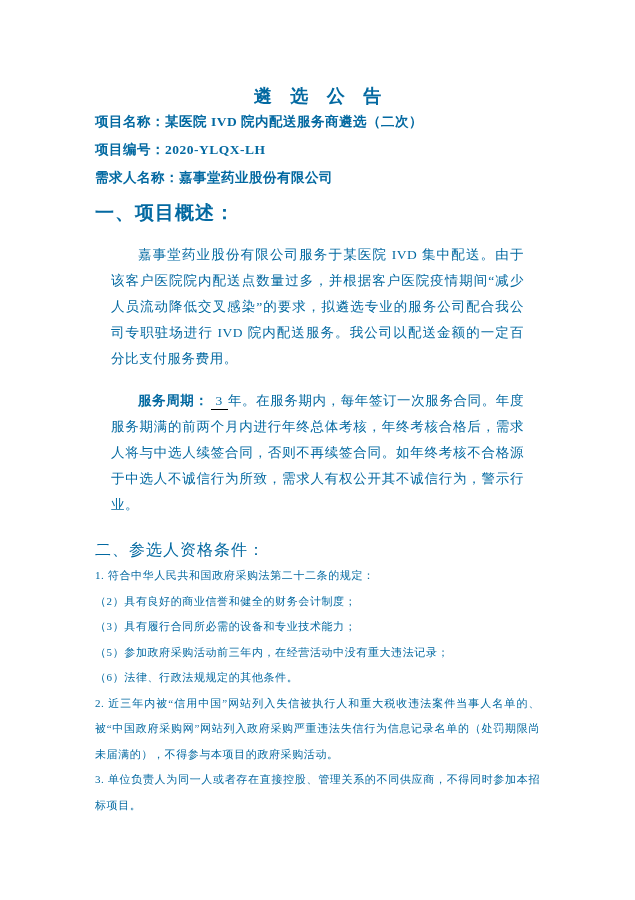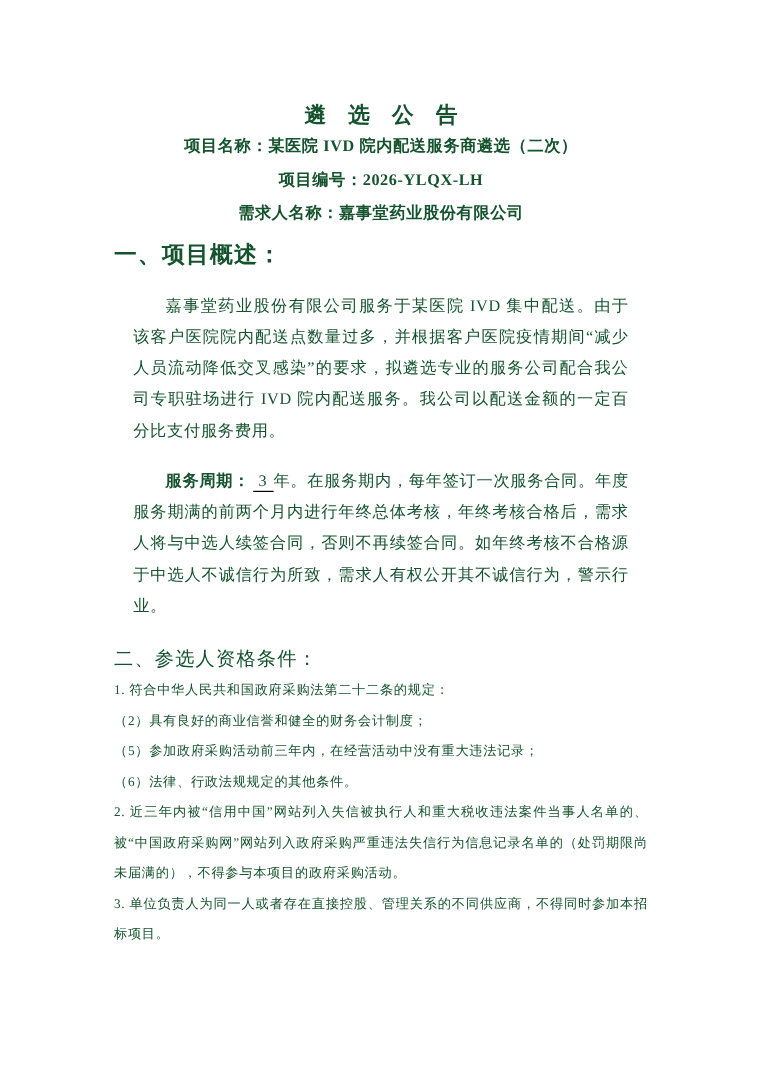--- a/index.html
+++ b/index.html
@@ -6,41 +6,40 @@
     margin: 0;
     padding: 0;
     background: #ffffff;
   }
   .page {
     position: relative;
     width: 635px;
     height: 900px;
     background: #ffffff;
     font-family: "Liberation Serif", "DejaVu Serif", serif;
-    color: #14532d;
+    color: #0369a1;
     overflow: hidden;
   }
   .content {
     position: absolute;
     left: 95px;
     top: 84px;
     width: 445px;
   }
   .doc-title {
     font-size: 18px;
     font-weight: bold;
     text-align: center;
     line-height: 24px;
     letter-spacing: 7px;
     text-indent: 7px; 
     margin: 0 0 0 0;
   }
   .meta-block {
     margin: 0;
-    text-align: center;
   }
   .meta-line {
     font-size: 13.5px;
     font-weight: bold;
     line-height: 28px;
     white-space: nowrap;
     letter-spacing: 0.5px;
   }
   .section1-heading {
     font-size: 19px;
@@ -89,38 +88,39 @@
 <div class="page">
   <div class="content">
 
     <h1 class="doc-title">遴 选 公 告</h1>
 
     <div class="meta-block">
       <div class="meta-line">
         <span>项目名称：</span><span>某医院 IVD 院内配送服务商遴选（二次）</span>
       </div>
       <div class="meta-line">
-        <span>项目编号：</span><span>2026-YLQX-LH</span>
+        <span>项目编号：</span><span>2020-YLQX-LH</span>
       </div>
       <div class="meta-line">
         <span>需求人名称：</span><span>嘉事堂药业股份有限公司</span>
       </div>
     </div>
 
     <h2 class="section1-heading">一、项目概述：</h2>
 
     <p class="body-para">嘉事堂药业股份有限公司服务于某医院 IVD 集中配送。由于该客户医院院内配送点数量过多，并根据客户医院疫情期间“减少人员流动降低交叉感染”的要求，拟遴选专业的服务公司配合我公司专职驻场进行 IVD 院内配送服务。我公司以配送金额的一定百分比支付服务费用。</p>
 
     <p class="body-para"><span class="label-bold">服务周期：</span><span class="underlined-num">3</span><span>年。在服务期内，每年签订一次服务合同。年度服务期满的前两个月内进行年终总体考核，年终考核合格后，需求人将与中选人续签合同，否则不再续签合同。如年终考核不合格源于中选人不诚信行为所致，需求人有权公开其不诚信行为，警示行业。</span></p>
 
     <h2 class="section2-heading">二、参选人资格条件：</h2>
 
     <p class="sec2-line">1.  符合中华人民共和国政府采购法第二十二条的规定：</p>
 
     <p class="sec2-line">（2）具有良好的商业信誉和健全的财务会计制度；</p>
+    <p class="sec2-line">（3）具有履行合同所必需的设备和专业技术能力；</p>
     <p class="sec2-line">（5）参加政府采购活动前三年内，在经营活动中没有重大违法记录；</p>
     <p class="sec2-line">（6）法律、行政法规规定的其他条件。</p>
 
     <p class="sec2-line">2.  近三年内被“信用中国”网站列入失信被执行人和重大税收违法案件当事人名单的、被“中国政府采购网”网站列入政府采购严重违法失信行为信息记录名单的（处罚期限尚未届满的），不得参与本项目的政府采购活动。</p>
 
     <p class="sec2-line">3. 单位负责人为同一人或者存在直接控股、管理关系的不同供应商，不得同时参加本招标项目。</p>
 
   </div>
 </div>
 

